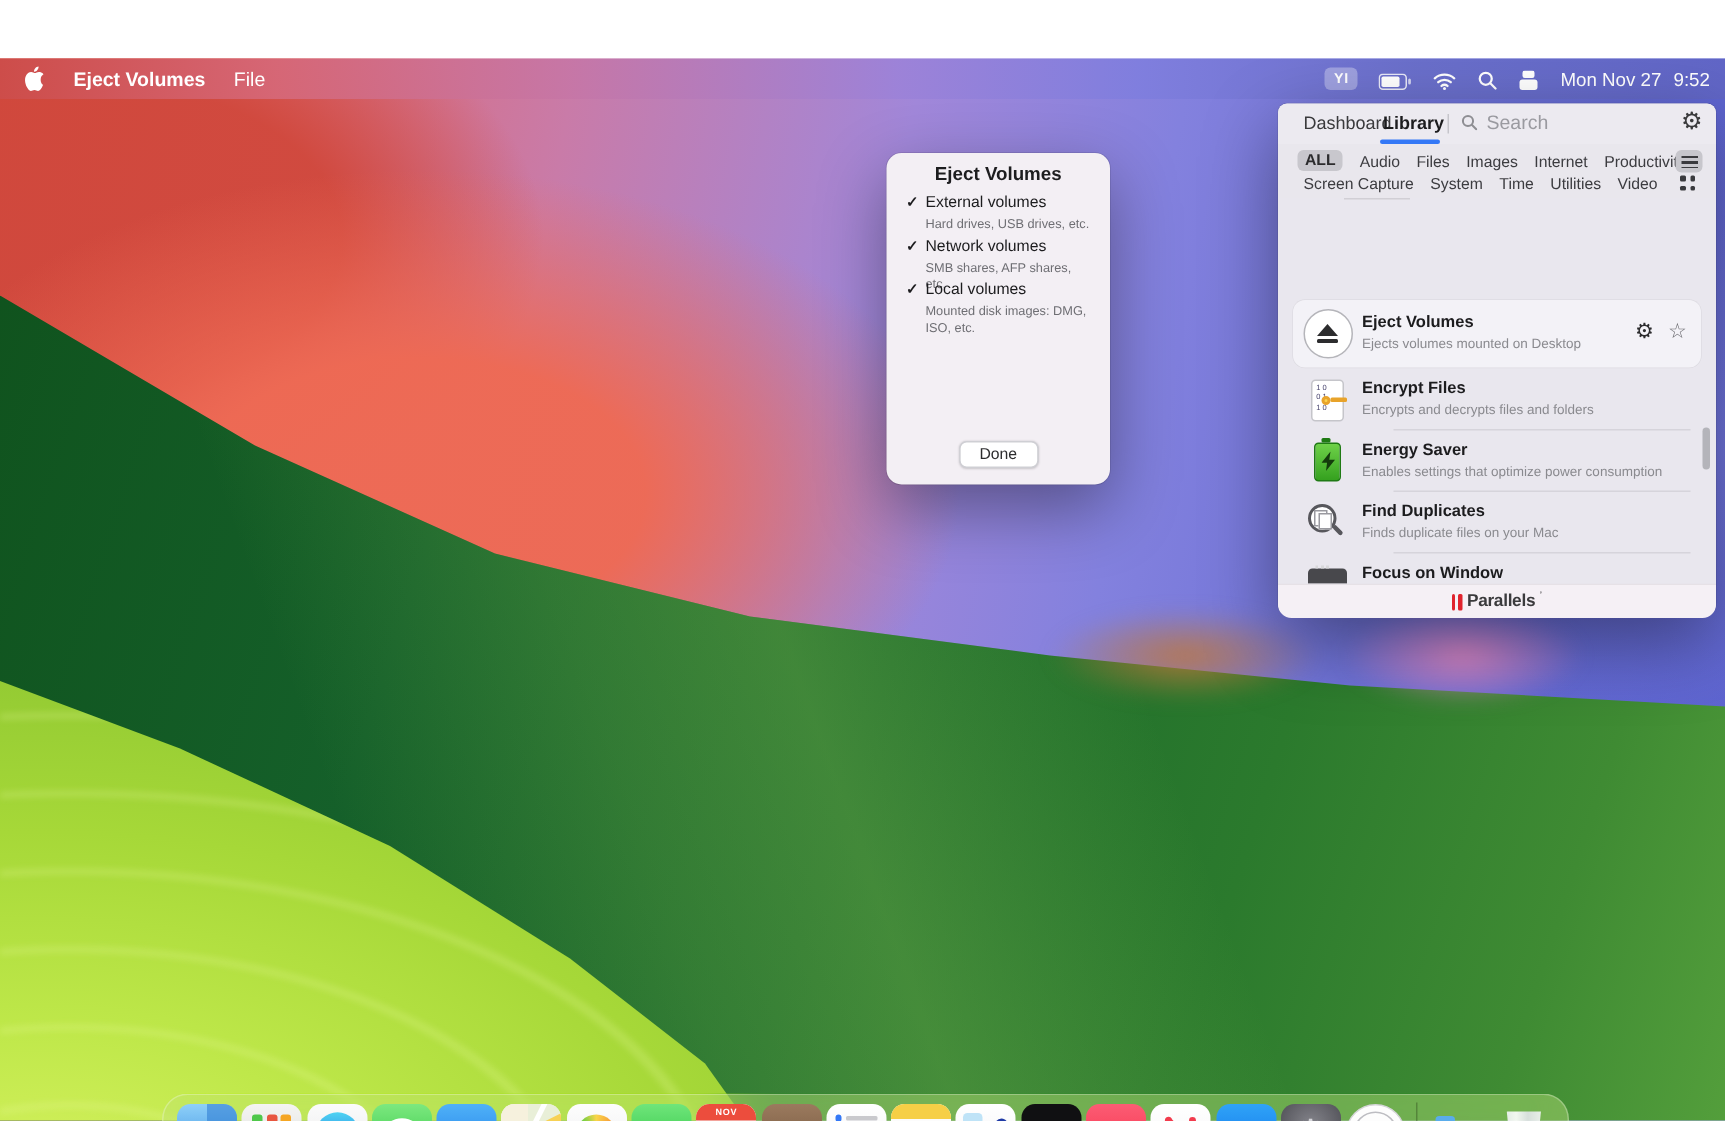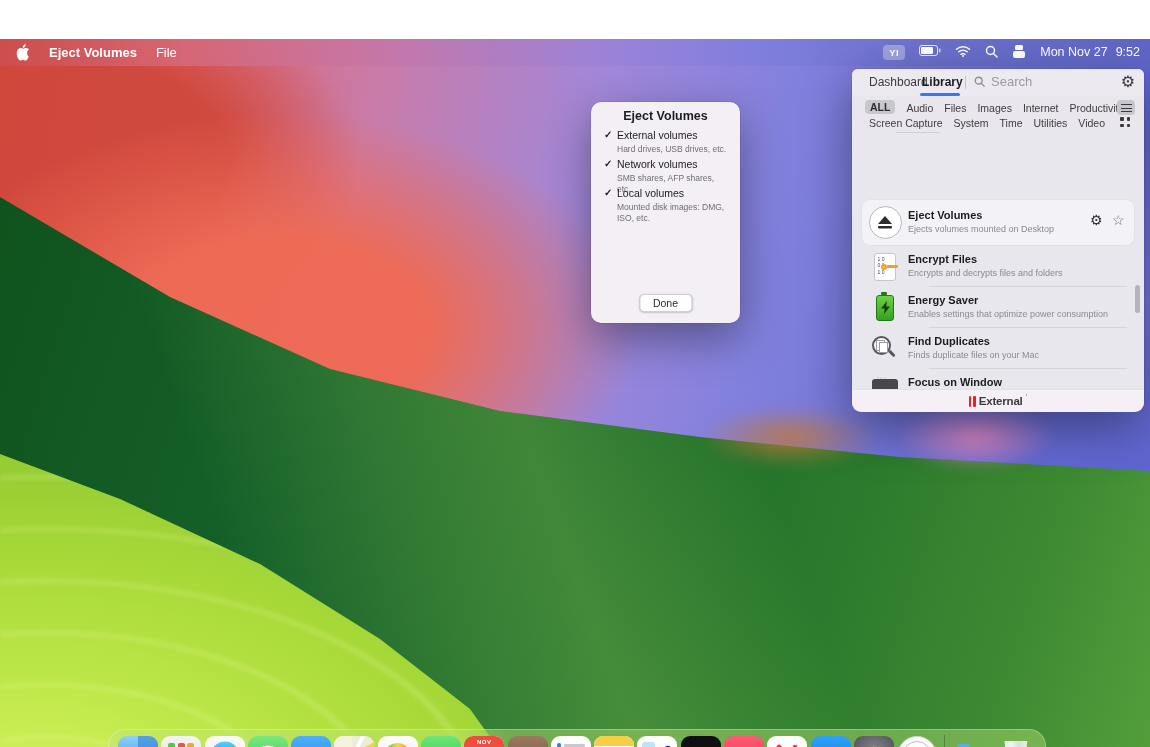--- a/index.html
+++ b/index.html
@@ -29,21 +29,21 @@
     background:radial-gradient(ellipse 130% 110% at 2% 102%, #d8f261 0%, #bfe84a 14%, #a6d838 30%, #8cc531 48%, #74b02a 64%, #63a527 80%, #579a24 100%);}
   .wp-ridges{left:0;top:0;width:1150px;height:747px;opacity:.7;filter:blur(2px);
     clip-path:polygon(0 415px,120px 460px,260px 525px,380px 600px,470px 670px,525px 747px,0 747px);
     background:repeating-radial-gradient(ellipse 120% 100% at 4% 104%, rgba(255,255,240,0) 0 44px, rgba(242,255,170,.32) 48px 52px, rgba(255,255,240,0) 56px 96px);}
 
   
   #menubar{left:0;top:0;width:1150px;height:27px;display:flex;align-items:center;color:#fff;
     background:linear-gradient(90deg, rgba(205,77,74,.96), rgba(214,104,120,.93) 16%, rgba(198,118,166,.9) 33%, rgba(156,130,216,.9) 52%, rgba(127,126,222,.92) 66%, rgba(106,111,202,.95) 82%, rgba(97,102,198,.96) 100%);}
   .mb-left{display:flex;align-items:center;gap:19px;padding-left:15px;font-size:13px;}
   .mb-appname{font-weight:bold;}
-  .mb-right{margin-left:auto;display:flex;align-items:flex-start;gap:14px;padding-right:10px;font-size:12.5px;}
+  .mb-right{margin-left:auto;display:flex;align-items:flex-end;gap:14px;padding-right:10px;font-size:12.5px;}
   .is-badge{background:rgba(255,255,255,.32);border-radius:4px;font-size:9.5px;font-weight:bold;
     padding:2px 6px;letter-spacing:.5px;}
   .mb-clock{display:flex;gap:8px;font-size:12.5px;}
 
   
   #dialog{left:591px;top:63px;width:149px;height:221px;background:#f3eff4;border-radius:10px;
     box-shadow:0 16px 45px rgba(0,0,0,.38), 0 0 0 .5px rgba(0,0,0,.12);}
   .dlg-title{position:absolute;top:7px;left:0;width:100%;text-align:center;font-size:12.5px;
     font-weight:600;color:#1d1d1f;}
   .dlg-opt{position:absolute;left:13px;width:124px;}
@@ -333,21 +333,21 @@
       </div>
 
       <div class="scrollbar"></div>
     </div>
 
     <div class="pn-footer">
       <span class="p-bars">
           <i></i>
           <i></i>
         </span>
-      <span class="p-word">External</span>
+      <span class="p-word">Parallels</span>
       <span class="p-tm">ʼ</span>
     </div>
   </div>
 
   <div id="dock" class="abs">
 
     <div class="dk">
       <span class="sq" style="background:linear-gradient(180deg,#8ed0f8,#2f86e0);">
         <svg width="40" height="40" viewBox="0 0 40 40">
           <rect x="20" y="0" width="20" height="40" fill="#2a78d0" opacity=".55"></rect>

